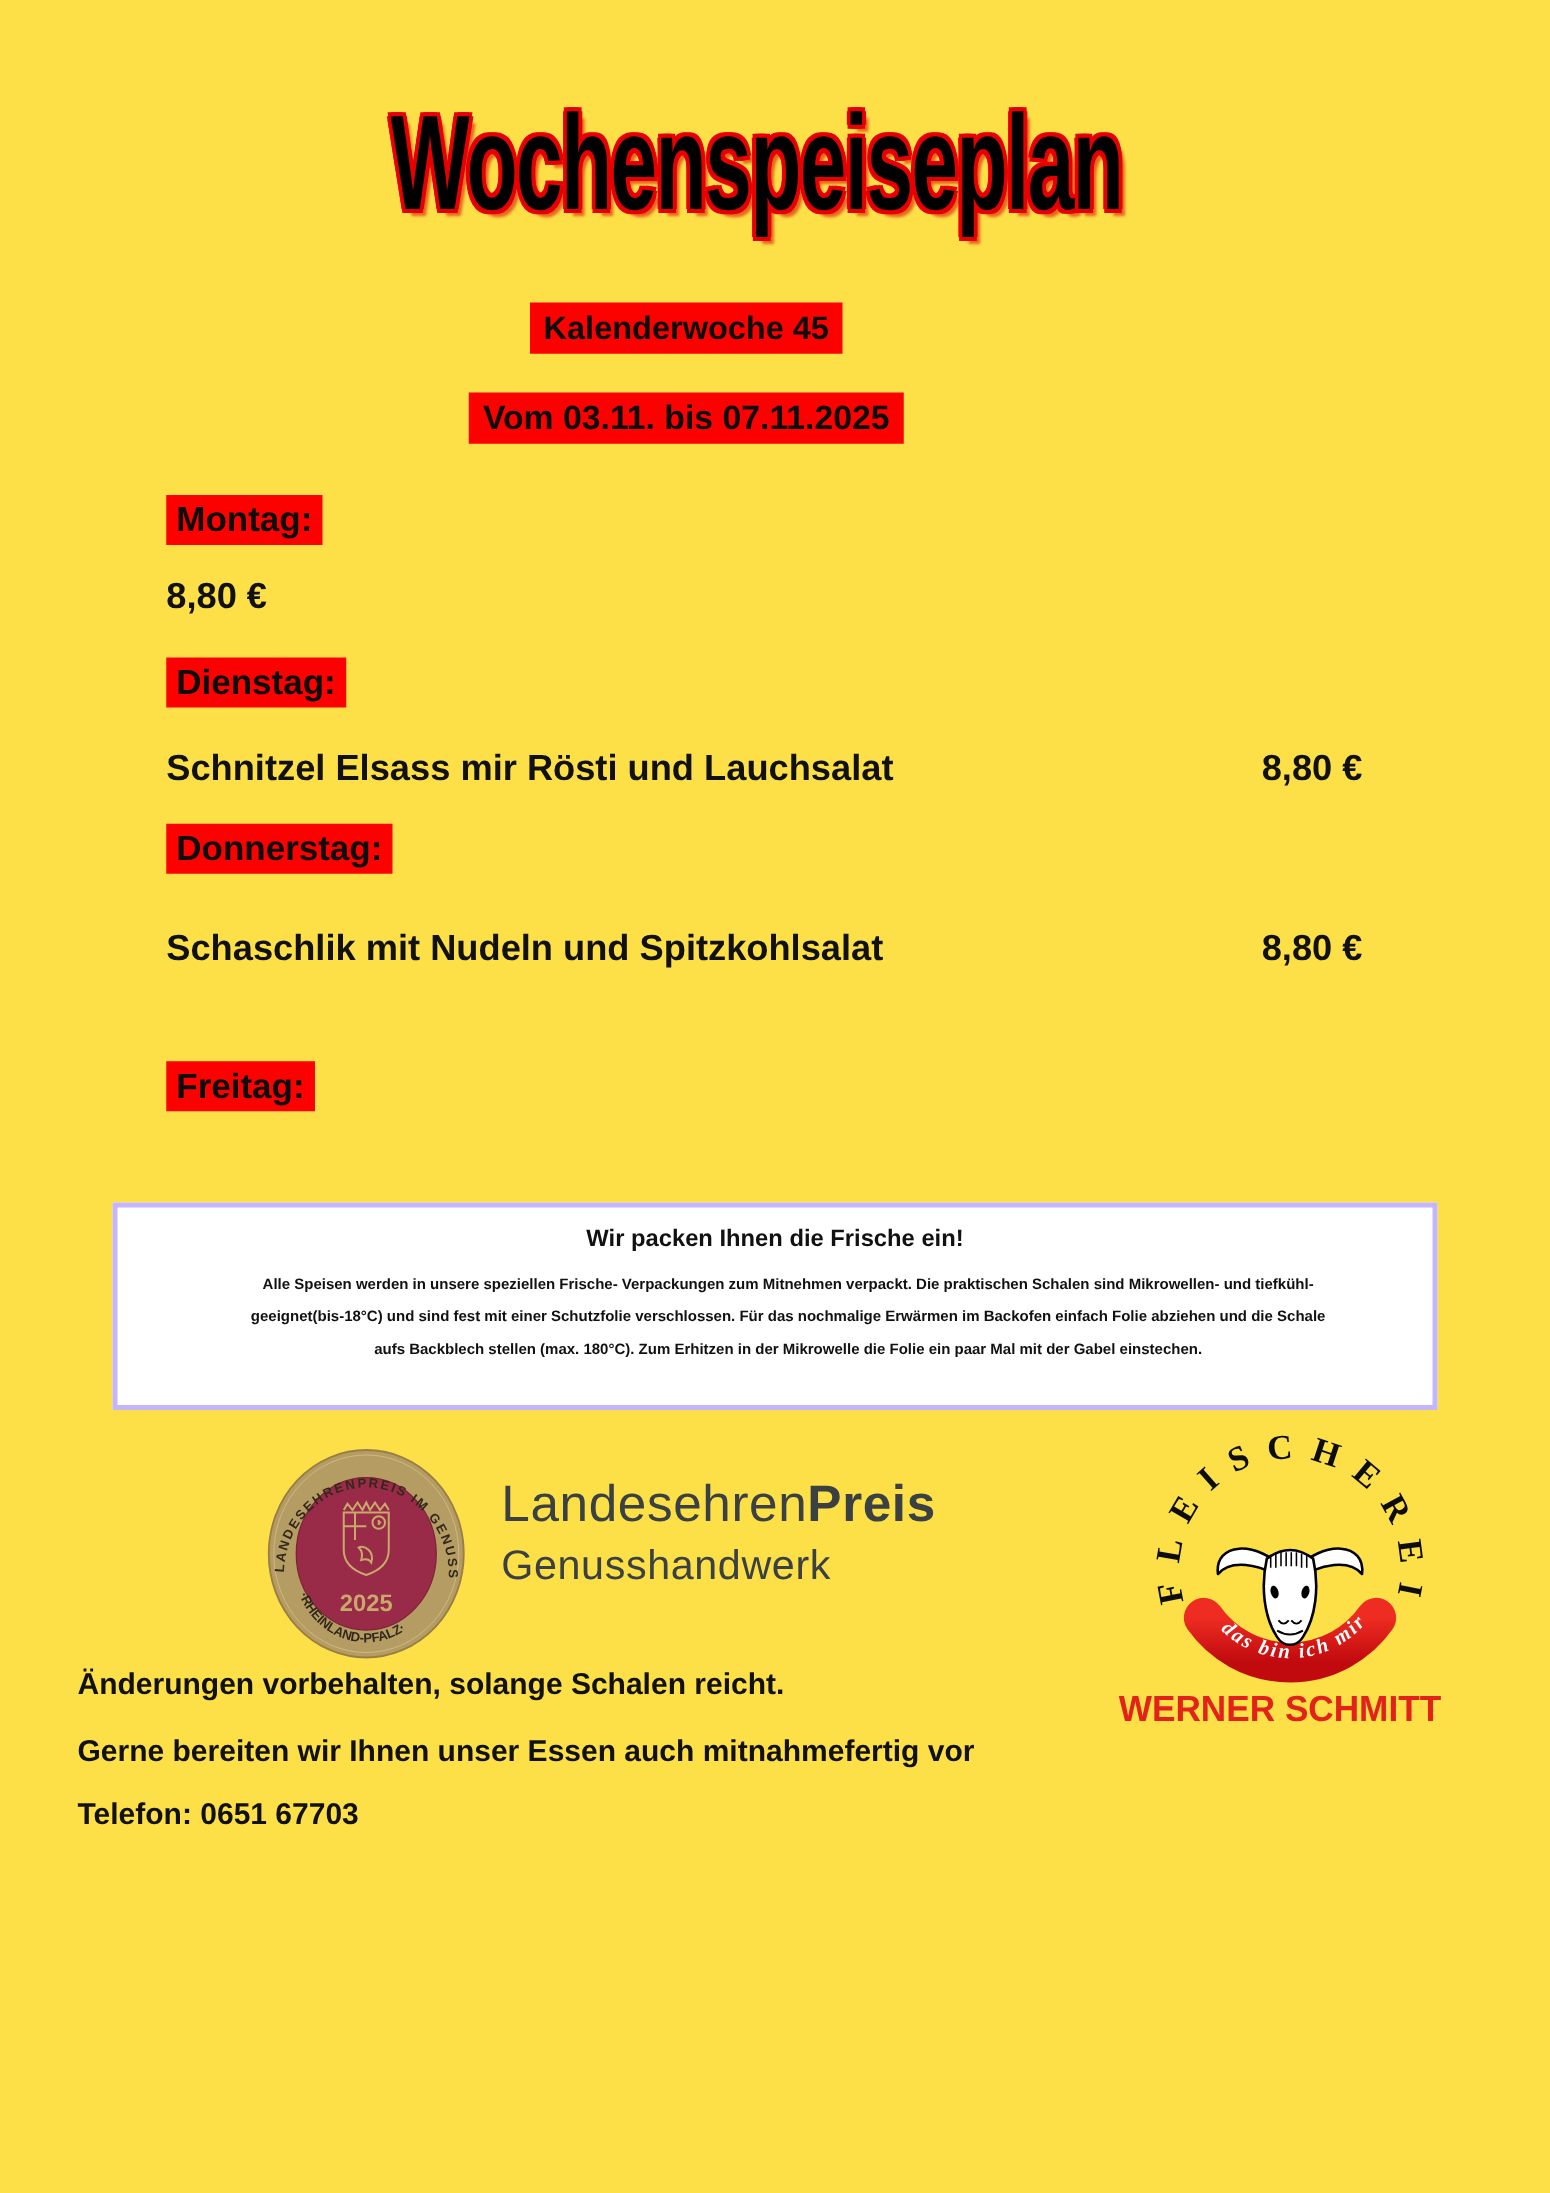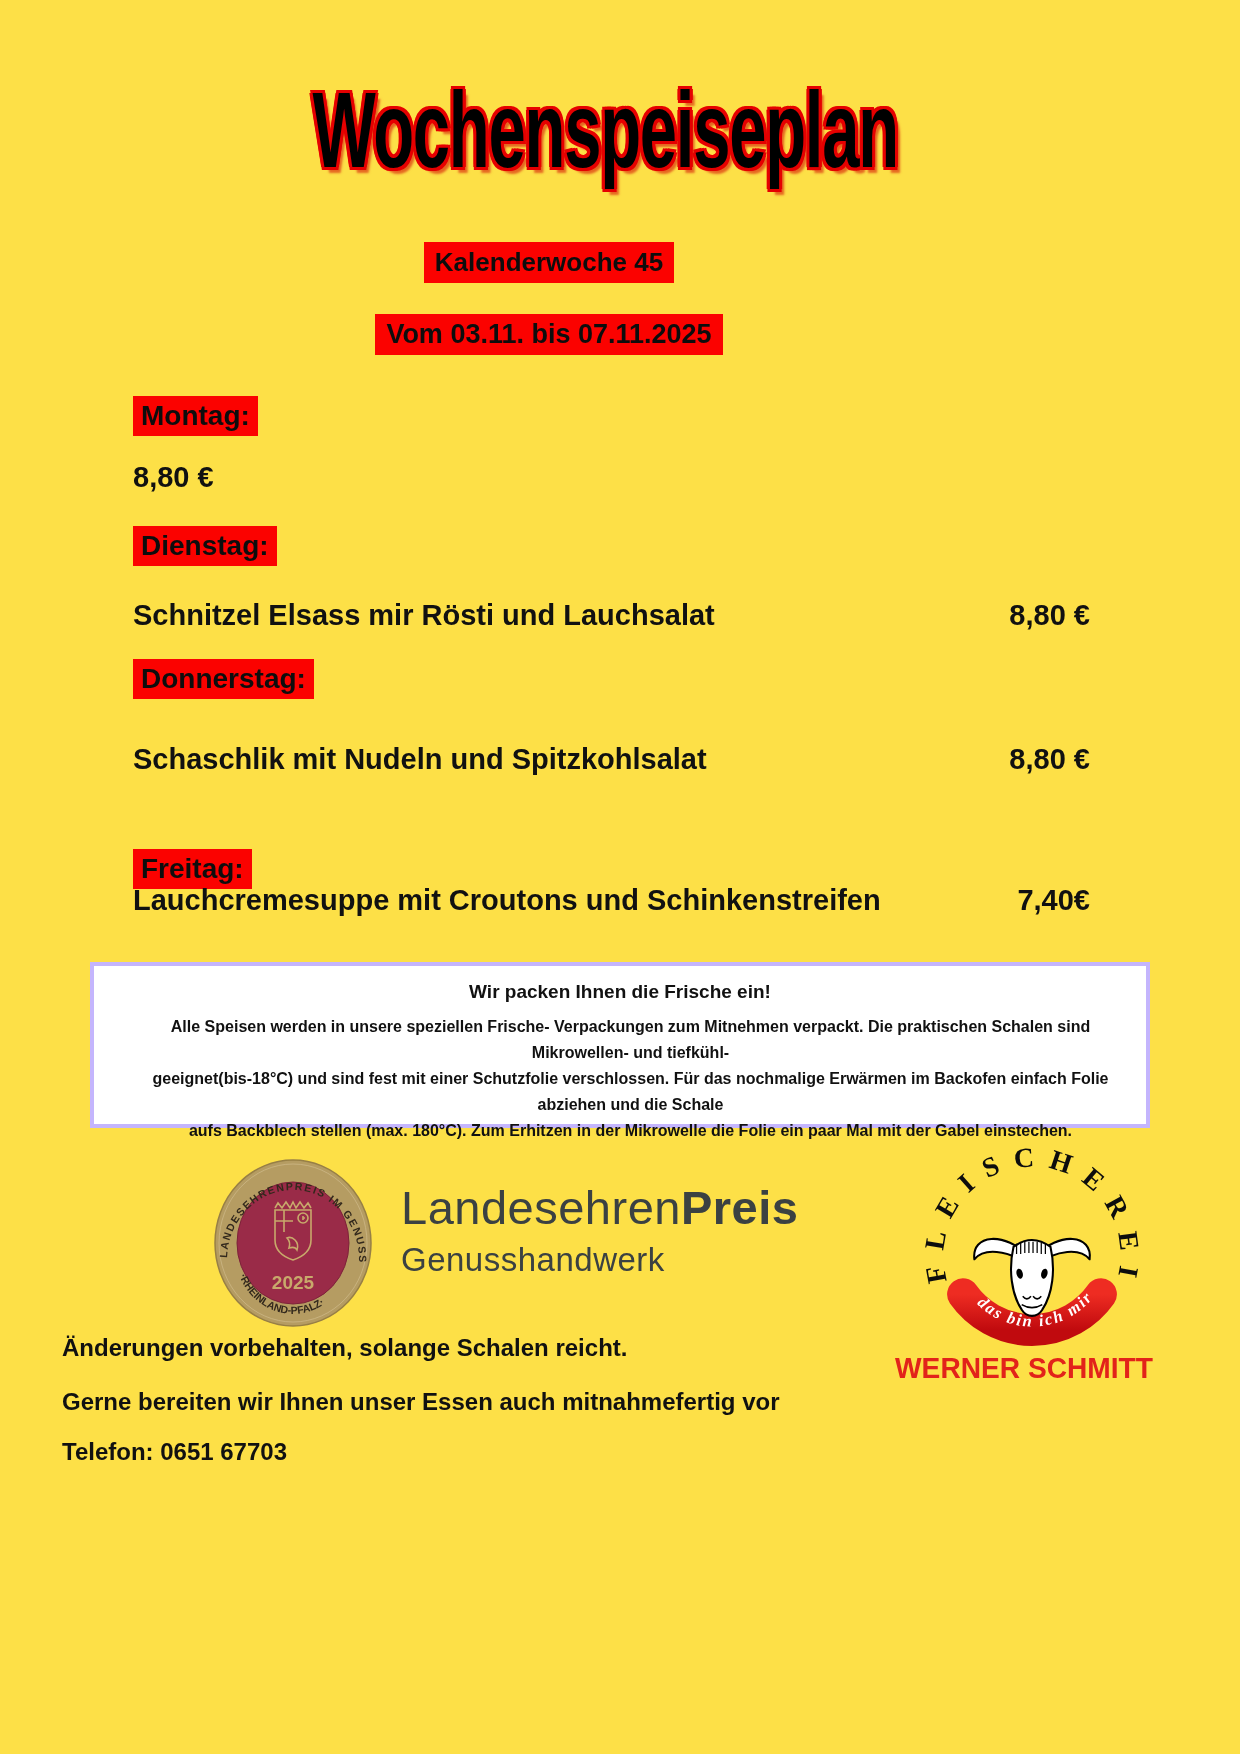--- a/index.html
+++ b/index.html
@@ -32,26 +32,26 @@
     align-items:baseline;font-weight:700;font-size:29px;white-space:nowrap;
   }
   .r0{top:461px;} .r1{top:599px;} .r2{top:743px;} .r3{top:884px;}
   .price{font-weight:700;}
   
   .info-box{
     position:absolute;left:90px;top:962px;width:1060px;height:166px;box-sizing:border-box;
     border:4px solid #c4b5fd;text-align:center;background:#fff;
   }
   .info-heading{margin:15px 0 11px;font-size:19px;font-weight:700;}
-  .info-line{font-size:16px;font-weight:700;line-height:26px;padding:0 28px;margin-left:21px;}
+  .info-line{font-size:12px;font-weight:700;line-height:26px;padding:0 28px;margin-left:21px;}
   
   .award{position:absolute;left:205px;top:1150px;width:570px;height:185px;}
   .award-seal{position:absolute;left:8px;top:8px;}
   .wordmark{position:absolute;left:196px;top:30px;color:#3b4142;white-space:nowrap;}
-  .wm-line1{font-size:47px;letter-spacing:0.5px;}
+  .wm-line1{font-size:41px;letter-spacing:0.5px;}
   .wm-line1 .bold{font-weight:700;}
   .wm-line2{font-size:33px;margin-top:6px;letter-spacing:0.5px;}
   
   .butcher{position:absolute;left:912px;top:1144px;width:240px;height:212px;}
   .owner{
     position:absolute;left:890px;top:1352px;width:268px;text-align:center;
     font-size:29px;font-weight:700;color:#e2231a;transform:scaleX(0.97);white-space:nowrap;
   }
   
   .footer-line{position:absolute;left:62px;font-size:24px;font-weight:700;white-space:nowrap;}
@@ -84,24 +84,20 @@
     <span class="price">8,80 €</span>
   </div>
 
   <span class="day d2">Donnerstag:</span>
   <div class="row r2">
     <span>Schaschlik mit Nudeln und Spitzkohlsalat</span>
     <span class="price">8,80 €</span>
   </div>
 
   <span class="day d3">Freitag:</span>
-  <div class="row r3">
-    <span>Lauchcremesuppe mit Croutons und Schinkenstreifen</span>
-    <span class="price">7,40€</span>
-  </div>
 
   <div class="info-box">
     <div class="info-heading">Wir packen Ihnen die Frische ein!</div>
     <div class="info-line">Alle Speisen werden in unsere speziellen Frische- Verpackungen zum Mitnehmen verpackt. Die praktischen Schalen sind Mikrowellen- und tiefkühl-</div>
     <div class="info-line">geeignet(bis-18°C) und sind fest mit einer Schutzfolie verschlossen. Für das nochmalige Erwärmen im Backofen einfach Folie abziehen und die Schale</div>
     <div class="info-line">aufs Backblech stellen (max. 180°C). Zum Erhitzen in der Mikrowelle die Folie ein paar Mal mit der Gabel einstechen.</div>
   </div>
 
   <div class="award">
     <svg class="award-seal" width="160" height="170" viewBox="0 0 160 170" aria-hidden="true">

